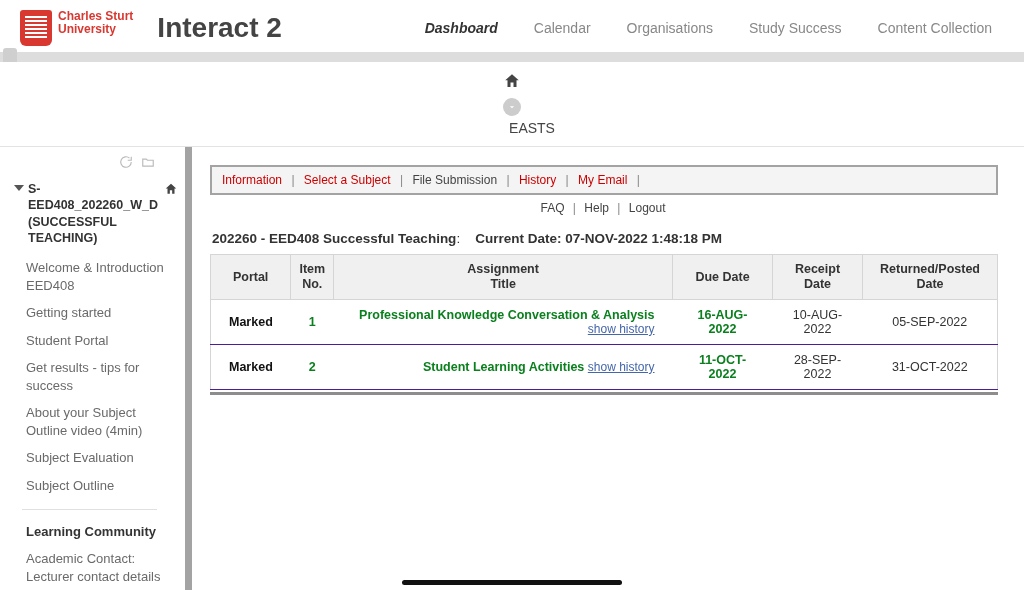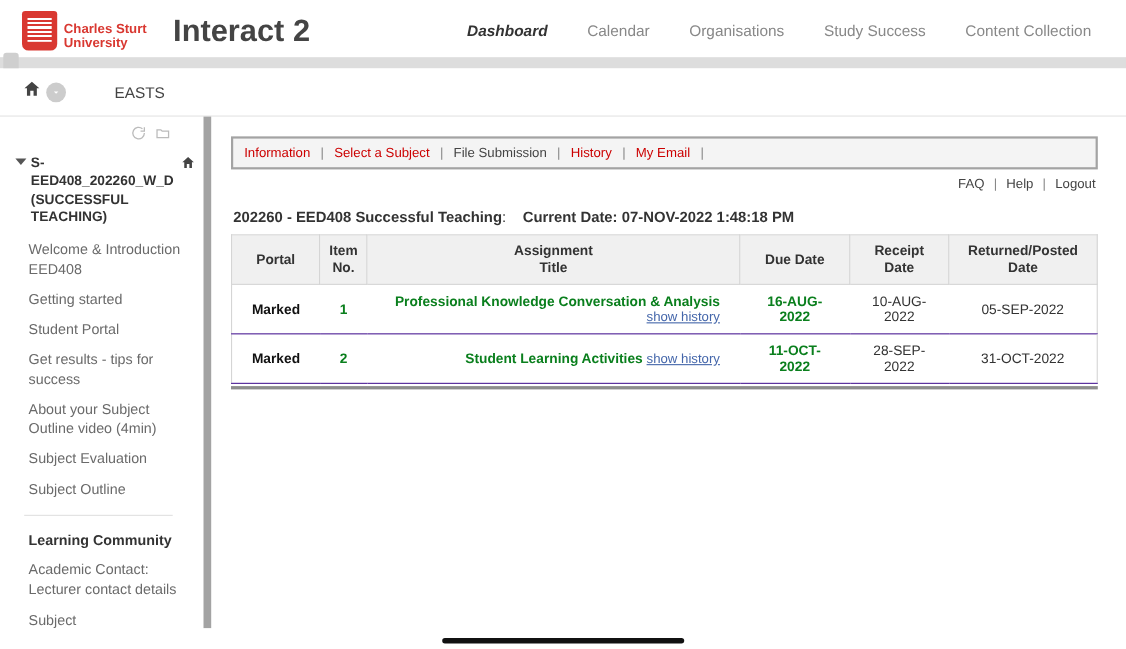--- a/index.html
+++ b/index.html
@@ -18,21 +18,21 @@
       padding: 10px 20px 0 20px;
       background: #fff;
     }
     .header-left {
       display: flex;
       align-items: center;
       gap: 12px;
     }
     .logo {
       display: flex;
-      align-items: flex-end;
+      align-items: flex-start;
       gap: 6px;
     }
     .logo-shield {
       width: 32px;
       height: 36px;
       background: linear-gradient(to bottom, #d93831 0%, #d93831 100%);
       border-radius: 3px 3px 6px 6px;
       position: relative;
       display: flex;
       align-items: center;
@@ -91,20 +91,21 @@
       height: 14px;
       background: #cfcfcf;
       border-radius: 3px 3px 0 0;
     }
     .breadcrumb-bar {
       display: flex;
       align-items: center;
       padding: 10px 20px;
       gap: 4px;
       border-bottom: 1px solid #e3e3e3;
+      flex-direction: column;
     }
     .home-icon {
       width: 18px;
       height: 18px;
       color: #444;
     }
     .circle-icon {
       width: 18px;
       height: 18px;
       background: #ccc;
@@ -195,21 +196,21 @@
       cursor: pointer;
     }
     .tabs-bar .tab-link.current {
       color: #444;
     }
     .tabs-bar .sep {
       color: #888;
       margin: 0 6px;
     }
     .util-links {
-      text-align: right;
+      text-align: center;
       font-size: 12px;
       padding: 6px 2px 2px 0;
     }
     .util-links a { color: #444; text-decoration: none; cursor: pointer; }
     .util-links .sep { color: #888; margin: 0 5px; }
     .course-line {
       padding: 14px 0 8px 2px;
       font-size: 13.5px;
     }
     .course-line b { font-weight: 700; }

